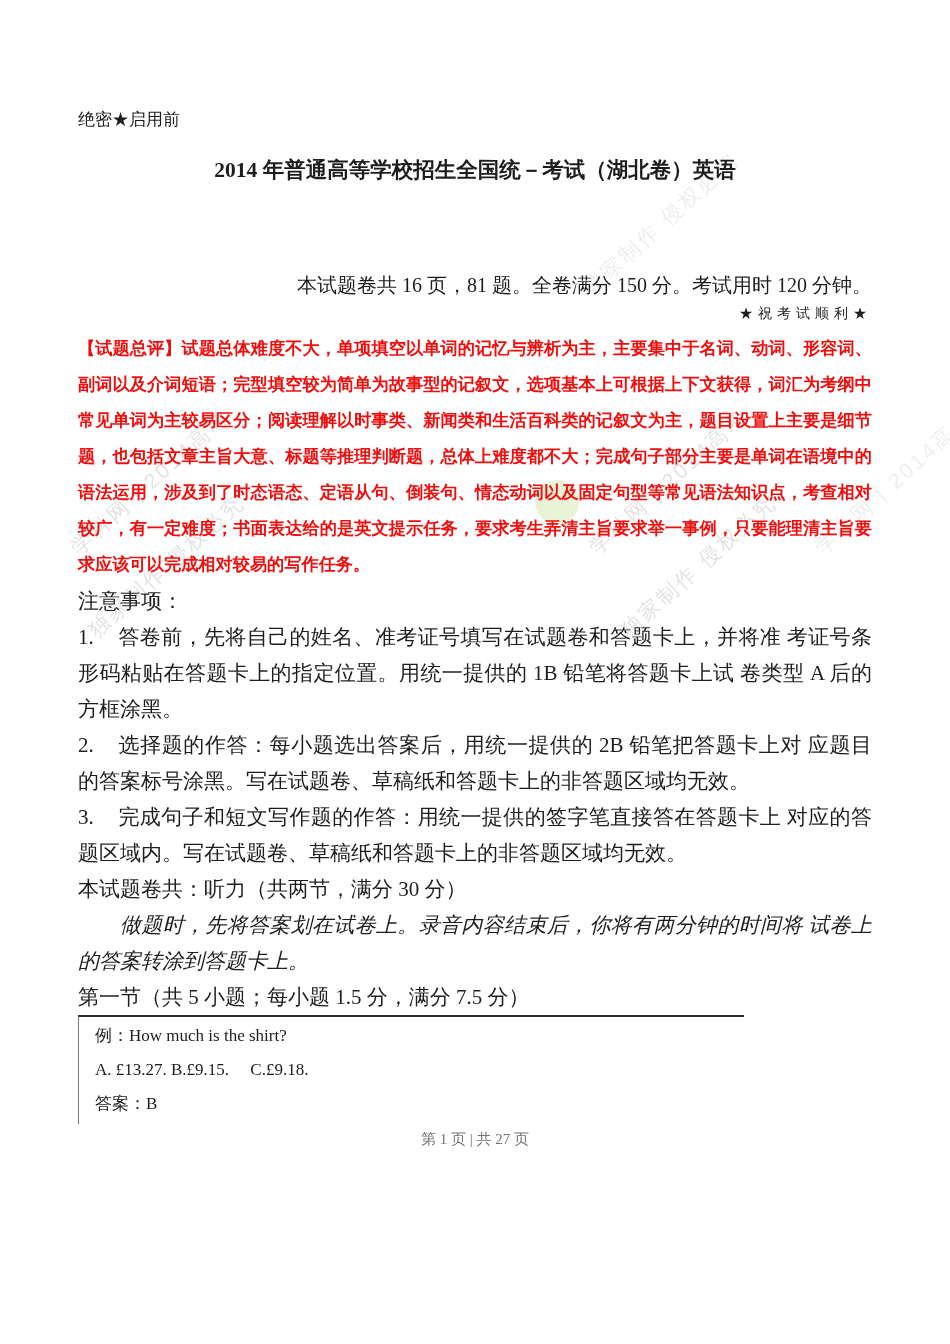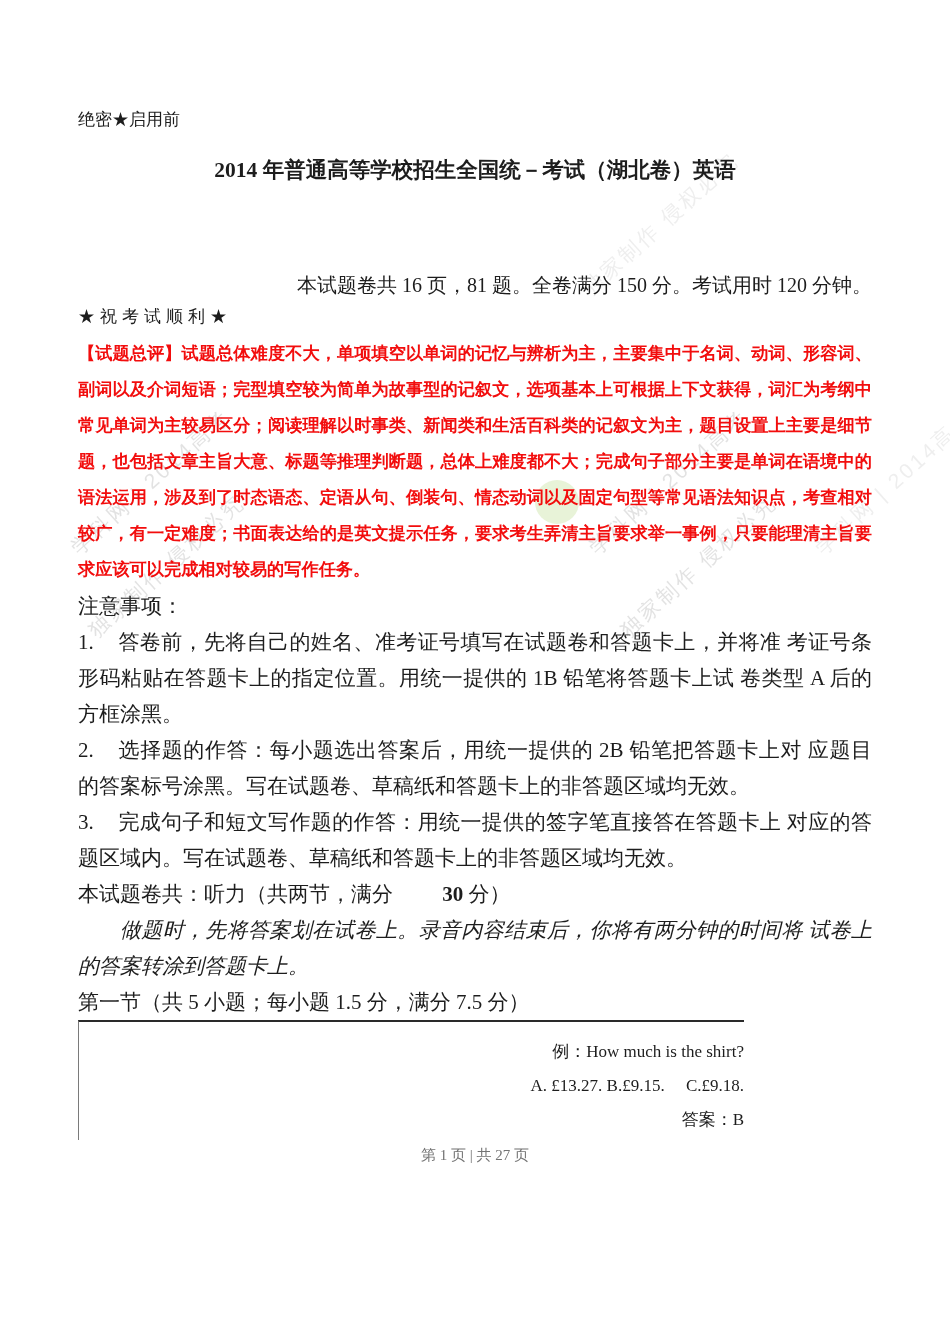--- a/index.html
+++ b/index.html
@@ -38,46 +38,45 @@
   p { margin: 0; }
 
   .classification { font-size: 17px; }
   .doc-title {
     margin: 24px 0 1px 0;
     text-align: center;
     font-size: 21.5px;
     font-weight: bold;
   }
   .exam-info { margin-top: 88px; text-align: right; font-size: 20px; }
-  .wish { margin-top: 6px; text-align: left; font-size: 17px; letter-spacing: 5px; }
+  .wish { margin-top: 6px; text-align: right; font-size: 14px; letter-spacing: 5px; }
 
   .review {
     margin-top: 8px;
     color: #f20d0d;
     font-weight: bold;
     font-size: 17.2px;
     line-height: 36px;
     text-align: justify;
   }
 
   .body-text { font-size: 21px; line-height: 36px; }
   .justify { text-align: justify; }
   .num { display: inline-block; min-width: 40px; }
   .indent { text-indent: 2em; font-style: italic; }
-  .score-bold { font-weight: bold; margin-left: 44px; }
+  .score-bold { font-weight: normal; }
 
   .example-box {
     margin-top: 0px;
     width: 649px;
     border-top: 2px solid #2a2a2a;
     border-left: 1px solid #7a7a7a;
-    padding: 13px 0 3px 16px;
+    padding: 2px 0 3px 16px;
     font-size: 17px;
     line-height: 34px;
-    text-align: right;
   }
 
   .footer {
     margin-top: 6px;
     text-align: center;
     font-size: 15px;
     color: #737373;
   }
 </style>
 </head>

